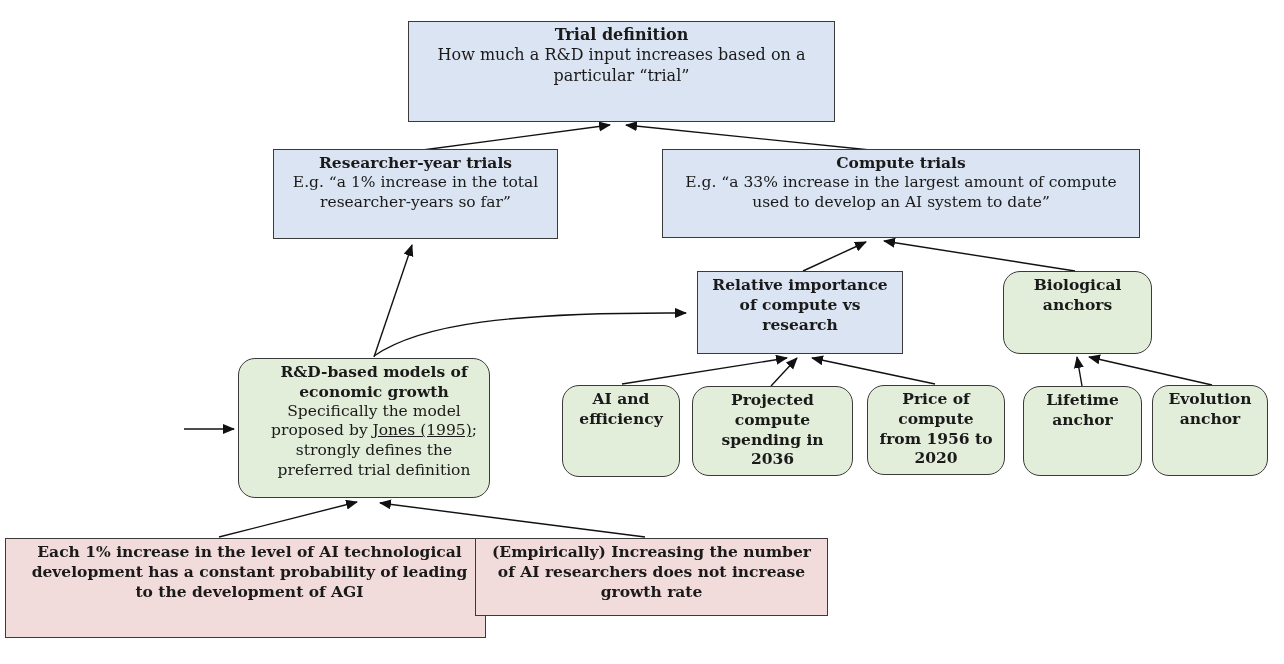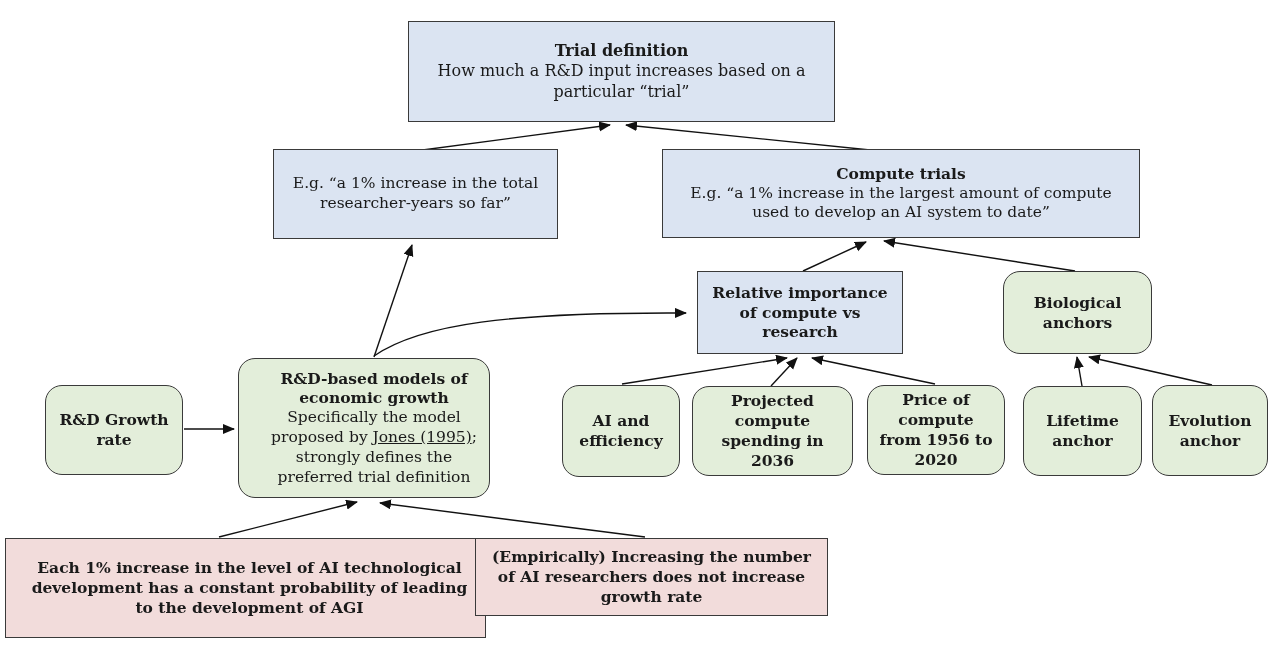--- a/index.html
+++ b/index.html
@@ -7,21 +7,21 @@
   }
   html,body{margin:0;padding:0;background:#ffffff;}
   #canvas{
     position:relative; width:1284px; height:664px; overflow:hidden;
     font-family:"DejaVu Serif","Liberation Serif",serif; color:#1a1a1a;
   }
   #wires{position:absolute;left:0;top:0;width:1284px;height:664px;z-index:0;}
   .node{
     position:absolute; box-sizing:border-box; z-index:1;
     border:1.6px solid var(--border);
-    display:flex; flex-direction:column; justify-content:center; align-items:center;
+    display:flex; flex-direction:column; align-items:center;
     text-align:center; font-size:15.5px; line-height:1.28; padding:3px 8px;
   }
   .blue{background:var(--blue);}
   .green{background:var(--green);border-radius:17px;}
   .pink{background:var(--pink);}
   .title{font-weight:bold;}
   .body{font-weight:normal;}
   .bold-body{font-weight:bold;}
   .link{text-decoration:underline;}
 </style>
@@ -53,39 +53,37 @@
       <line x1="645" y1="537" x2="380" y2="503" marker-end="url(#ah)"></line>
     </g>
   </svg>
 
   <div class="node blue" style="left:408px;top:21px;width:427px;height:101px;font-size:16px;">
     <div class="title">Trial definition</div>
     <div class="body">How much a R&amp;D input increases based on a particular “trial”</div>
   </div>
 
   <div class="node blue" style="left:273px;top:149px;width:285px;height:90px;">
+    <div class="title">Researcher-year trials</div>
     <div class="body">E.g. “a 1% increase in the total researcher-years so far”</div>
   </div>
 
   <div class="node blue" style="left:662px;top:149px;width:478px;height:89px;">
     <div class="title">Compute trials</div>
-    <div class="body">E.g. “a 1% increase in the largest amount of compute used to develop an AI system to date”</div>
+    <div class="body">E.g. “a 33% increase in the largest amount of compute used to develop an AI system to date”</div>
   </div>
 
   <div class="node blue" style="left:697px;top:271px;width:206px;height:83px;">
     <div class="title">Relative importance of compute vs research</div>
   </div>
 
   <div class="node green" style="left:1003px;top:271px;width:149px;height:83px;">
     <div class="title">Biological anchors</div>
   </div>
 
-  <div class="node green" style="left:45px;top:385px;width:138px;height:90px;">
-    <div class="title">R&amp;D Growth rate</div>
-  </div>
 
   <div class="node green" style="left:238px;top:358px;width:252px;height:140px;padding-left:28px;">
     <div class="title">R&amp;D-based models of economic growth</div>
     <div class="body"><span>Specifically the model proposed by </span><span class="link">Jones (1995)</span><span>; strongly defines the preferred trial definition</span></div>
   </div>
 
   <div class="node green" style="left:562px;top:385px;width:118px;height:92px;">
     <div class="title">AI and efficiency</div>
   </div>
 

